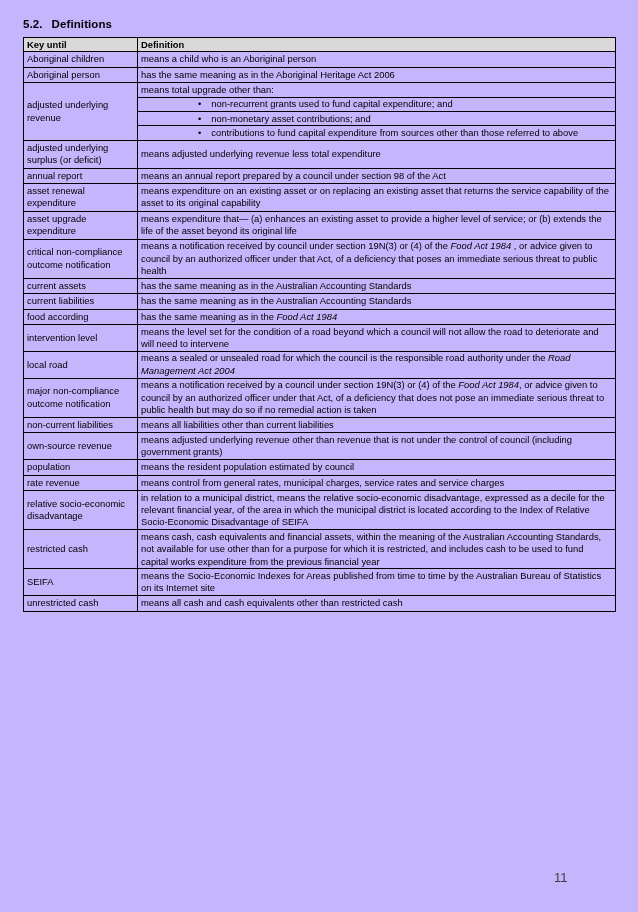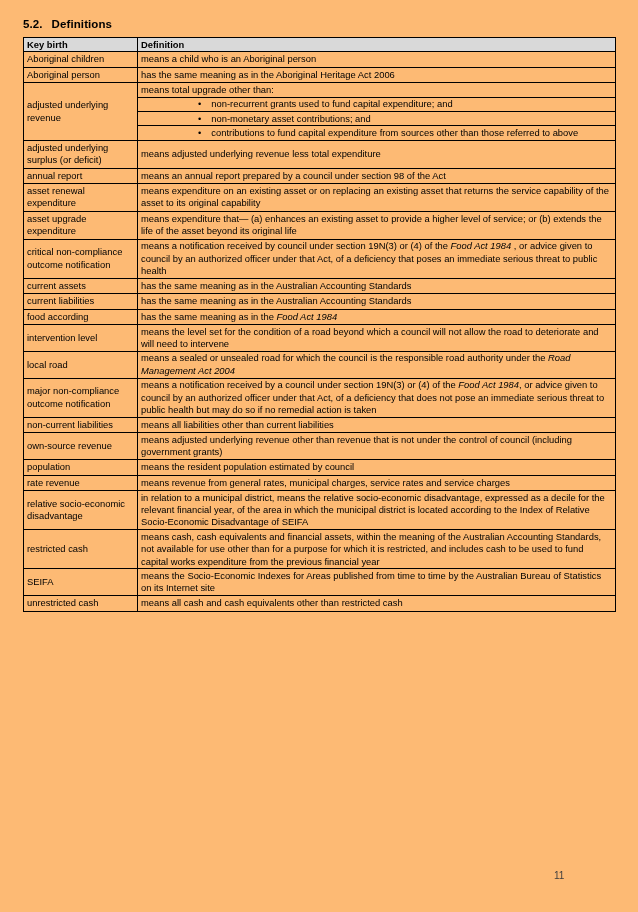--- a/index.html
+++ b/index.html
@@ -2,21 +2,21 @@
 <html><head>
 <meta charset="utf-8">
 <style>
   html,body { margin:0; padding:0; }
   body {
     width:638px; height:912px; background:#ffffff;
     font-family:"Liberation Sans", sans-serif;
     color:#000000;
     -webkit-font-smoothing:antialiased;
   }
-  .page { position:relative; width:638px; height:912px; background:#fdba74; overflow:hidden; }
+  .page { position:relative; width:638px; height:912px; background:#c4b5fd; overflow:hidden; }
 
   .heading {
     position:absolute; left:23px; top:18px;
     font-size:11.5px; font-weight:bold; color:#000;
     letter-spacing:0.1px;
   }
   .heading .num { margin-right:9px; }
 
   table.defs {
     position:absolute; left:23px; top:37px;
@@ -37,40 +37,40 @@
   td.term-cell { padding:1px 3px; }
   td.def-cell  { padding:0; }
   .subcell { padding:0.5px 3px; }
   .def-cell.stacked .subcell + .subcell { border-top:1px solid #000000; }
   .subcell.bullet { text-indent:57px; }
   .subcell.bullet .bt { padding-left:10px; }
   .subcell i, td i { font-style:italic;margin-top:28px; }
 
   .page-number {
     position:absolute; left:554px; top:870px;
-    font-size:10px; color:#3d3d3d;
+    font-size:13px; color:#3d3d3d;
   }
 </style>
 </head>
 <body>
 
 <div class="page">
 
   <div class="heading">
     <span class="num">5.2.</span><span>Definitions</span>
   </div>
 
   <table class="defs">
     <colgroup>
       <col style="width:114px">
       <col>
     </colgroup>
     <thead>
       <tr>
-        <th>Key birth</th>
+        <th>Key until</th>
         <th>Definition</th>
       </tr>
     </thead>
     <tbody>
         <tr>
           <td class="term-cell">Aboriginal children</td>
           <td class="def-cell">
             <div class="subcell"><span>means a child who is an Aboriginal person</span></div>
           </td>
         </tr>
@@ -169,21 +169,21 @@
         </tr>
         <tr>
           <td class="term-cell">population</td>
           <td class="def-cell">
             <div class="subcell"><span>means the resident population estimated by council</span></div>
           </td>
         </tr>
         <tr>
           <td class="term-cell">rate revenue</td>
           <td class="def-cell">
-            <div class="subcell"><span>means revenue from general rates, municipal charges, service rates and service charges</span></div>
+            <div class="subcell"><span>means control from general rates, municipal charges, service rates and service charges</span></div>
           </td>
         </tr>
         <tr>
           <td class="term-cell">relative socio-economic disadvantage</td>
           <td class="def-cell">
             <div class="subcell"><span>in relation to a municipal district, means the relative socio-economic disadvantage, expressed as a decile for the relevant financial year, of the area in which the municipal district is located according to the Index of Relative Socio-Economic Disadvantage of SEIFA</span></div>
           </td>
         </tr>
         <tr>
           <td class="term-cell">restricted cash</td>

